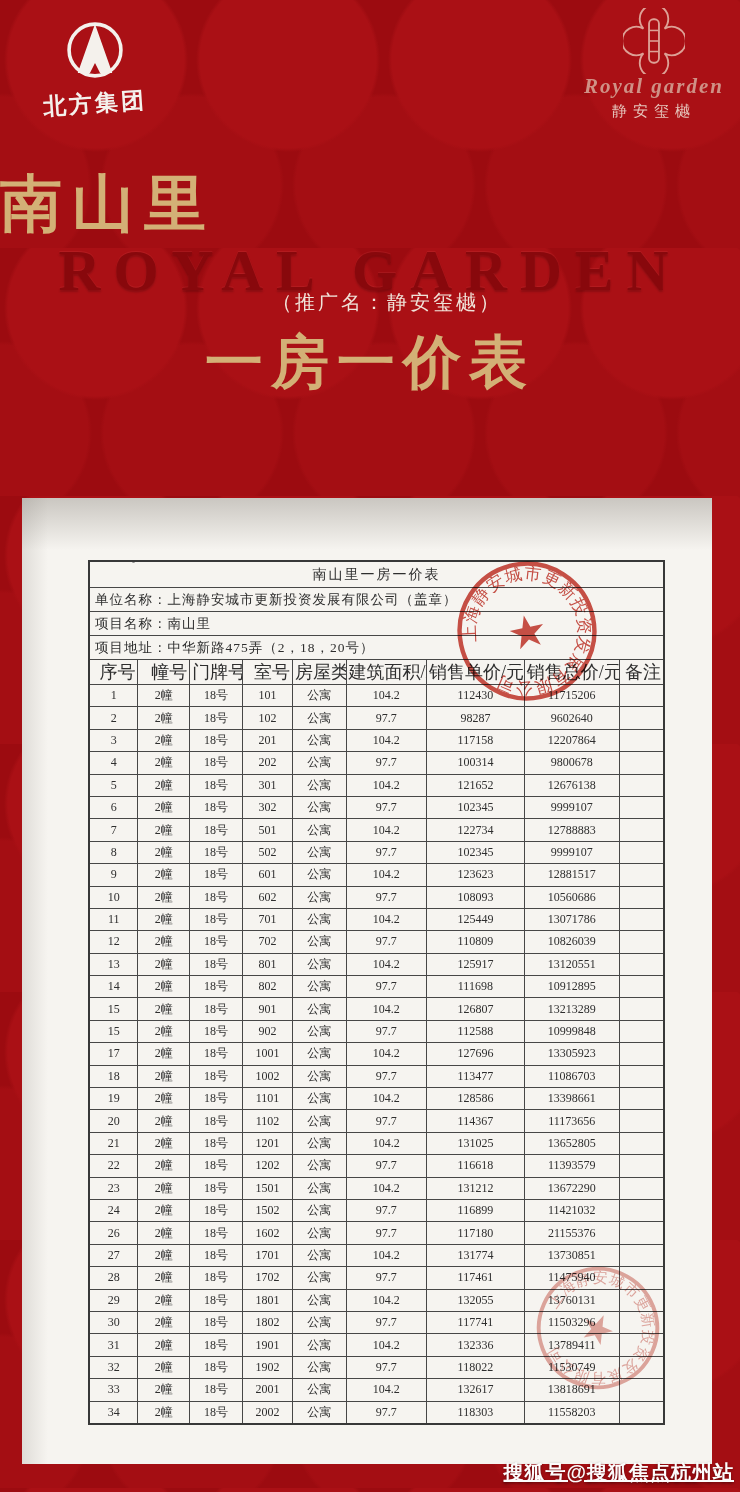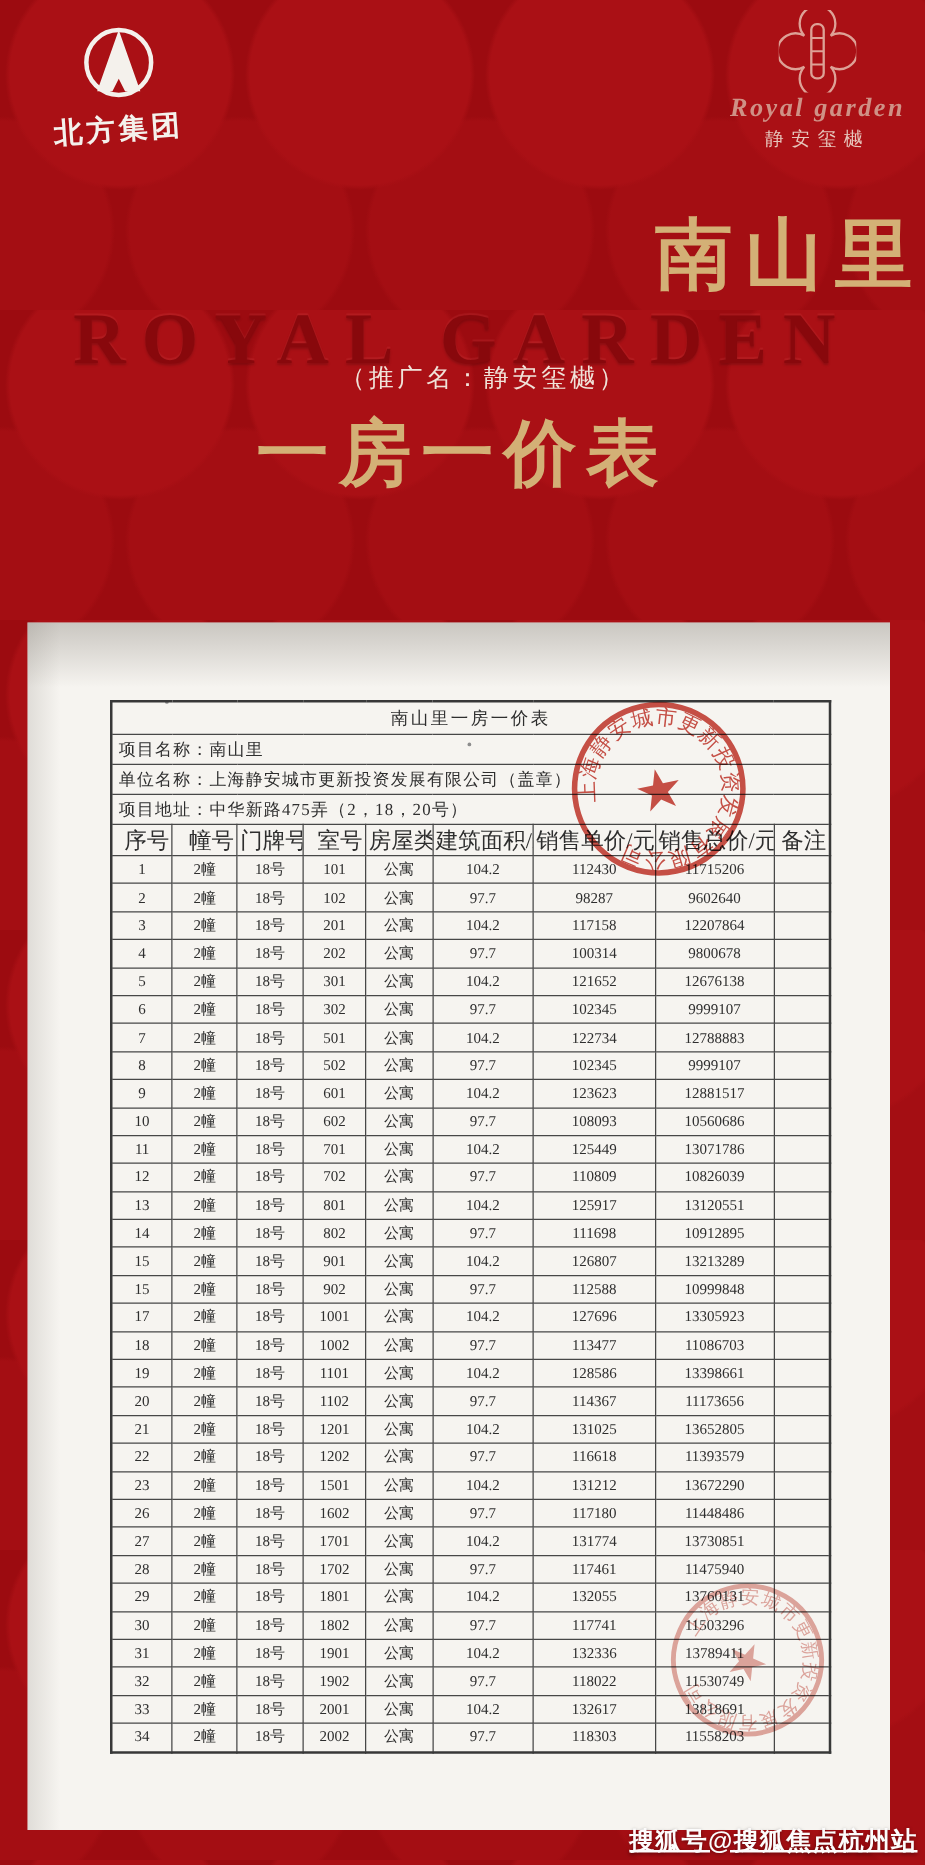--- a/index.html
+++ b/index.html
@@ -15,21 +15,21 @@
   }
   
   .logo-left{position:absolute;left:30px;top:14px;width:130px;text-align:center;color:#f4f1ec;}
   .logo-left svg{display:block;margin:0 auto;}
   .logo-left .brand-name{font-size:23px;font-weight:bold;letter-spacing:3px;transform:rotate(-4deg);margin-top:2px;}
   .logo-right{position:absolute;right:8px;top:8px;width:156px;text-align:center;}
   .logo-right svg{display:block;margin:0 auto;}
   .logo-right .script{font-size:21px;font-style:italic;color:#cf9186;letter-spacing:2px;line-height:1;margin-top:2px;font-weight:bold;}
   .logo-right .cn{font-size:15px;color:#e6c6bc;letter-spacing:6px;margin-top:5px;}
   
-  .hero-title{position:absolute;top:162px;left:0;width:100%;text-align:right;
+  .hero-title{position:absolute;top:162px;left:0;width:100%;text-align:left;
     font-size:62px;font-weight:bold;color:#d3b076;letter-spacing:10px;}
   .hero-watermark{position:absolute;top:237px;left:0;width:100%;text-align:center;white-space:nowrap;
     font-size:58px;font-weight:bold;color:#88080c;letter-spacing:13px;
     text-shadow:0 2px 2px rgba(0,0,0,0.18), 0 -1px 1px rgba(255,120,120,0.12);}
   .hero-promo{position:absolute;top:289px;left:0;width:100%;text-align:center;
     font-size:20px;color:#f0e3d9;letter-spacing:3px;padding-left:17px;}
   .hero-subtitle{position:absolute;top:324px;left:0;width:100%;text-align:center;
     font-size:58px;font-weight:bold;color:#d3b076;letter-spacing:8px;}
   
   .paper{position:absolute;left:22px;top:498px;width:690px;height:966px;background:#f6f4f0;}
@@ -99,24 +99,24 @@
           <col style="width:14%">
         <col style="width:17%">
           <col style="width:16.5%">
           <col style="width:7.8%">
       </colgroup>
       <tbody>
         <tr class="t-title">
           <td colspan="9">南山里一房一价表</td>
         </tr>
         <tr class="t-info">
-          <td colspan="9">项目名称：南山里</td>
+          <td colspan="9">单位名称：上海静安城市更新投资发展有限公司（盖章）</td>
         </tr>
         <tr class="t-info">
-          <td colspan="9">单位名称：上海静安城市更新投资发展有限公司（盖章）</td>
+          <td colspan="9">项目名称：南山里</td>
         </tr>
         <tr class="t-info">
           <td colspan="9">项目地址：中华新路475弄（2，18，20号）</td>
         </tr>
         <tr class="t-head">
           <td>序号</td>
           <td>幢号</td>
           <td>门牌号</td>
           <td>室号</td>
           <td>房屋类型</td>
@@ -374,28 +374,39 @@
             <td>2幢</td>
             <td>18号</td>
             <td>1501</td>
             <td>公寓</td>
             <td>104.2</td>
             <td>131212</td>
             <td>13672290</td>
             <td></td>
           </tr>
           <tr class="t-data">
+            <td>24</td>
+            <td>2幢</td>
+            <td>18号</td>
+            <td>1502</td>
+            <td>公寓</td>
+            <td>97.7</td>
+            <td>116899</td>
+            <td>11421032</td>
+            <td></td>
+          </tr>
+          <tr class="t-data">
             <td>26</td>
             <td>2幢</td>
             <td>18号</td>
             <td>1602</td>
             <td>公寓</td>
             <td>97.7</td>
             <td>117180</td>
-            <td>11448486</td>
+            <td>21155376</td>
             <td></td>
           </tr>
           <tr class="t-data">
             <td>27</td>
             <td>2幢</td>
             <td>18号</td>
             <td>1701</td>
             <td>公寓</td>
             <td>104.2</td>
             <td>131774</td>

